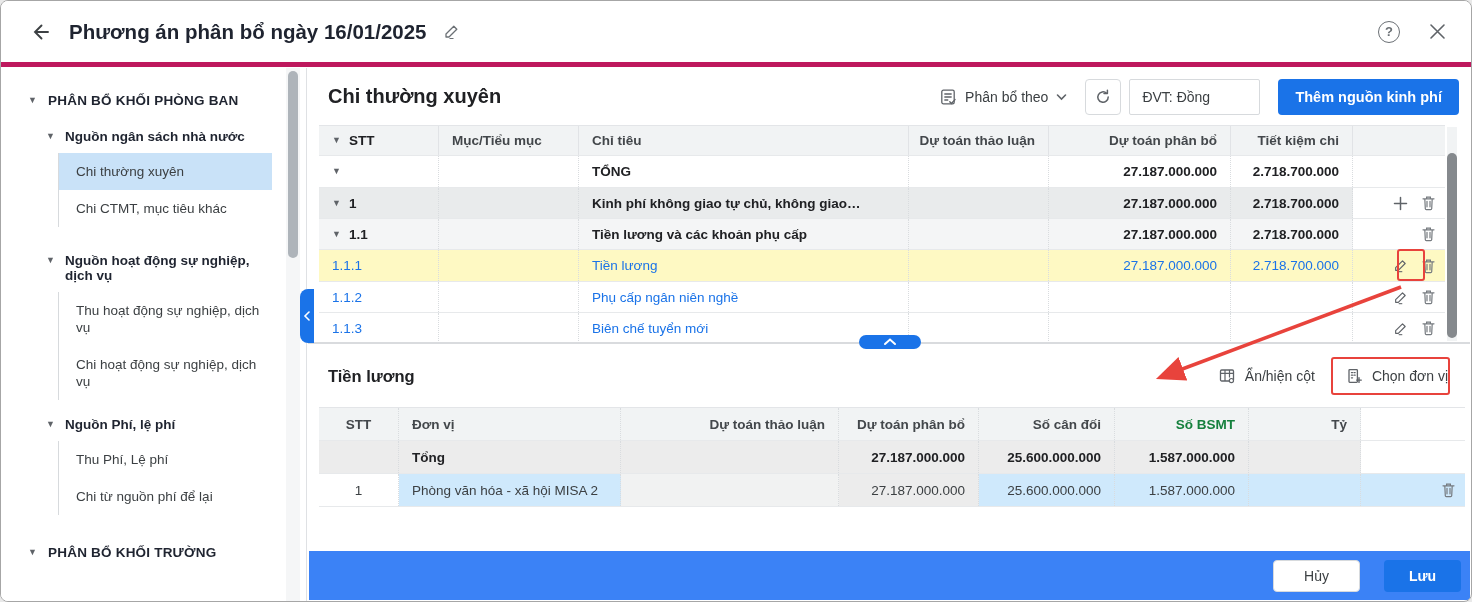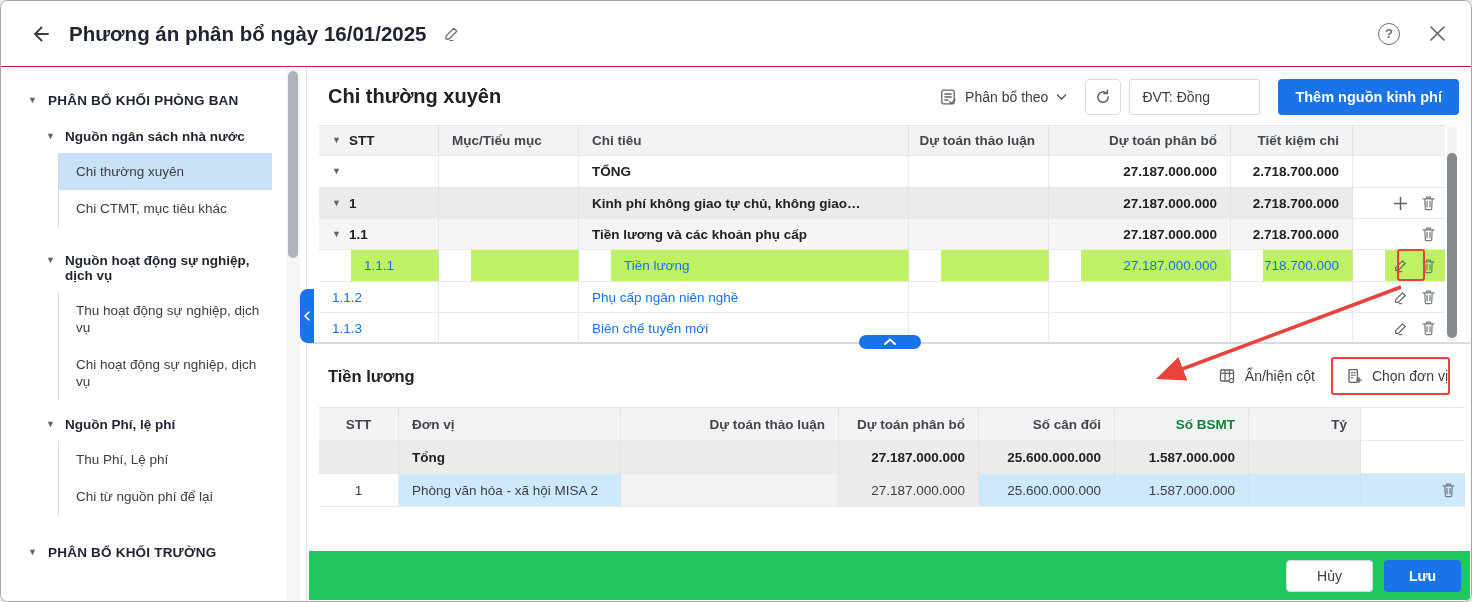--- a/index.html
+++ b/index.html
@@ -1,21 +1,21 @@
 <!DOCTYPE html>
 <html><head>
 <meta charset="utf-8">
 <style>
   * { margin:0; padding:0; box-sizing:border-box; }
   html,body { width:1472px; height:602px; }
   body { font-family:"Liberation Sans","DejaVu Sans",sans-serif; background:#e9e9e9; position:relative; }
   .window { position:absolute; inset:0; background:#fff; border:1px solid #a6a6a6; border-radius:8px; overflow:hidden; }
 
   
-  .app-header { position:absolute; top:0; left:0; right:0; height:66px; border-bottom:1px solid #be185d; display:flex; align-items:center; padding:0 24px 0 26px; background:#fff; z-index:5; }
+  .app-header { position:absolute; top:0; left:0; right:0; height:66px; border-bottom:5px solid #be185d; display:flex; align-items:center; padding:0 24px 0 26px; background:#fff; z-index:5; }
   .back-btn { width:26px; height:26px; display:flex; align-items:center; justify-content:center; margin-right:16px; cursor:pointer; }
   .page-title { font-size:20.5px; font-weight:700; color:#1f2430; }
   .title-edit { margin-left:16px; display:flex; align-items:center; cursor:pointer; }
   .hdr-right { margin-left:auto; display:flex; align-items:center; gap:28px; }
   .help-btn { width:22px; height:22px; border:1.6px solid #6b7075; border-radius:50%; color:#6b7075; font-size:13px; font-weight:700; display:flex; align-items:center; justify-content:center; cursor:pointer; }
   .close-btn { display:flex; align-items:center; cursor:pointer; }
 
   
   .sidebar { position:absolute; top:67px; left:0; width:306px; bottom:0; background:#fff; border-right:1px solid #dfe1e4; overflow:hidden; }
   .sb-sec { display:flex; gap:11px; margin-left:27px; font-size:13.5px; font-weight:700; color:#1f2430; letter-spacing:.2px; align-items:flex-start; cursor:pointer; }
@@ -53,21 +53,21 @@
   .cell { display:flex; align-items:center; padding:0 13px; font-size:13.5px; color:#3c4043; border-right:1px dotted #d9dcdf; overflow:hidden; white-space:nowrap; }
   .cell:last-child { border-right:none; }
   .hdr { background:#f1f3f4; }
   .hdr .cell { font-weight:700; color:#43474b; border-right:1px solid #e1e3e6; }
   .hdr .cell:last-child, .hdr .cell.nobr { border-right:none; }
   .num { justify-content:flex-end; }
   .bold { font-weight:700; color:#202124; }
   .link { color:#1a73e8; }
   .bg-gray1 { background:#e9ebec; }
   .bg-gray2 { background:#f4f5f6; }
-  .bg-sel { background:#bef264;margin-left:32px; }
+  .bg-sel { background:#fef9c3; }
   .bg-cell-gray { background:#ececec; }
   .bg-cell-gray2 { background:#f1f2f2; }
   .bg-cell-blue { background:#cfe9fc; }
   .bg-white { background:#fff; }
   .actions { justify-content:flex-end; gap:13px; padding-right:9px; }
   .icon-btn { display:flex; align-items:center; justify-content:center; cursor:pointer; }
   .stt-tri { margin-right:8px; }
 
   
   .main-scroll-track { position:absolute; left:1446px; top:126px; width:10px; height:214px; background:#f1f3f4; }
@@ -77,21 +77,21 @@
   .splitter { position:absolute; left:307px; right:1px; top:341px; height:2px; background:#d9dbde; }
   .split-pill { position:absolute; left:858px; top:334px; width:62px; height:14px; background:#1a73e8; border-radius:7px; display:flex; align-items:center; justify-content:center; cursor:pointer; z-index:11; }
 
   
   .detail-header { position:absolute; left:307px; right:1px; top:352px; height:46px; display:flex; align-items:center; padding:0 22px 0 20px; background:#fff; }
   .detail-title { font-size:16.5px; font-weight:700; color:#202124; }
   .dh-right { margin-left:auto; display:flex; align-items:center; gap:30px; }
   .dh-btn { display:flex; align-items:center; gap:9px; font-size:14px; color:#3c4043; cursor:pointer; }
 
   
-  .app-footer { position:absolute; left:308px; right:1px; top:550px; bottom:1px; background:#22c55e; display:flex; align-items:center; justify-content:flex-end; gap:11px; padding-right:9px; z-index:6; }
+  .app-footer { position:absolute; left:308px; right:1px; top:550px; bottom:1px; background:#3b82f6; display:flex; align-items:center; justify-content:flex-end; gap:24px; padding-right:9px; z-index:6; }
   .btn-cancel { width:87px; height:32px; background:#fff; border:1px solid #d7dadd; border-radius:4px; font-size:14px; color:#3c4043; font-family:inherit; cursor:pointer; }
   .btn-save { width:77px; height:32px; background:#1a73e8; border:none; border-radius:4px; font-size:14px; font-weight:700; color:#fff; font-family:inherit; cursor:pointer; }
 
   
   .anno { position:absolute; border:2.5px solid #e8433c; border-radius:3px; z-index:41; pointer-events:none; }
   .anno-pencil { left:1396px; top:248px; width:28px; height:32px; }
   .anno-choose { left:1330px; top:356px; width:119px; height:38px; }
   .anno-arrow { position:absolute; left:0; top:0; width:1472px; height:602px; pointer-events:none; z-index:40; }
 
   svg.ic { display:block; }

